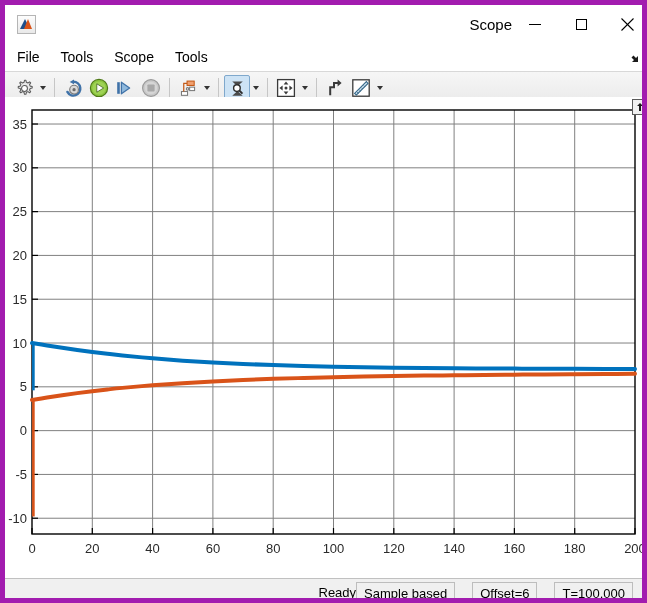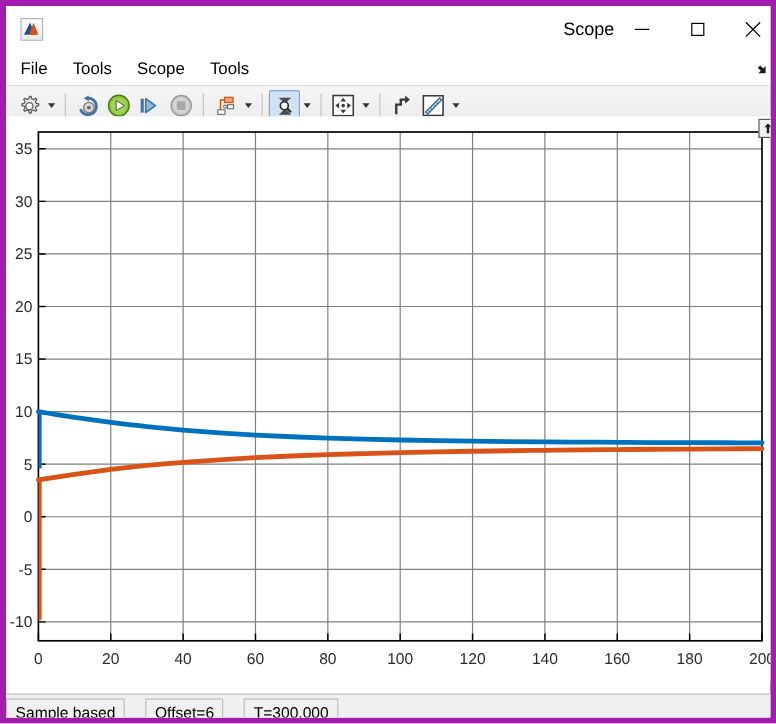--- a/index.html
+++ b/index.html
@@ -425,18 +425,19 @@
         <line x1="630" y1="437" x2="630" y2="431" stroke="#000000" stroke-width="1.2"></line>
         <text x="630" y="456" text-anchor="middle" class="axis-label">200</text>
         <line x1="28.4" y1="246.02479338842977" x2="28.4" y2="293.33057851239676" stroke="#0072BD" stroke-width="2.6"></line>
         <line x1="28.4" y1="302.9669421487603" x2="28.4" y2="419.4793388429752" stroke="#D95319" stroke-width="2.6"></line>
         <path d="M27,246.02479338842977 C29.5125,246.43360881542702 37.050000000000004,247.6892561983471 42.075,248.47768595041322 C47.1,249.26611570247934 52.12500000000001,250.0107438016529 57.150000000000006,250.75537190082645 C62.175000000000004,251.5 67.19999999999999,252.24462809917355 72.225,252.94545454545454 C77.25,253.64628099173552 82.275,254.31790633608816 87.30000000000001,254.9603305785124 C92.32500000000002,255.60275482093667 97.35,256.2159779614326 102.375,256.80000000000007 C107.4,257.38402203856754 109.9125,257.7052341597796 117.45,258.46446280991734 C124.98750000000001,259.2236914600551 137.55,260.47933884297515 147.60000000000002,261.3553719008264 C157.65000000000003,262.2314049586777 167.7,263.0198347107438 177.75,263.7206611570248 C187.8,264.42148760330576 197.85000000000002,265.0201101928375 207.9,265.56033057851243 C217.95,266.1005509641874 227.99999999999997,266.53856749311296 238.04999999999998,266.9619834710744 C248.1,267.38539944903584 258.15000000000003,267.7650137741047 268.20000000000005,268.100826446281 C278.25000000000006,268.4366391184573 288.3,268.71404958677687 298.35,268.9768595041322 C308.40000000000003,269.2396694214876 318.45,269.47327823691455 328.5,269.6776859504132 C338.55,269.88209366391186 348.6,270.04269972451795 358.65000000000003,270.20330578512403 C368.70000000000005,270.3639118457301 378.75,270.50991735537195 388.8,270.6413223140496 C398.85,270.77272727272725 408.9,270.88953168044077 418.95,270.9917355371901 C429,271.0939393939394 439.04999999999995,271.1815426997245 449.09999999999997,271.25454545454545 C459.15,271.3275482093664 469.2,271.37134986225897 479.25,271.4297520661157 C489.3,271.4881542699725 499.35,271.5465564738292 509.40000000000003,271.60495867768594 C519.45,271.6633608815427 529.5,271.73636363636365 539.55,271.7801652892562 C549.5999999999999,271.8239669421488 559.6500000000001,271.8385674931129 569.7,271.8677685950413 C579.75,271.8969696969697 589.8000000000001,271.92617079889806 599.85,271.95537190082644 C609.9,271.9845730027548 624.975,272.0283746556474 630,272.0429752066116" fill="none" stroke="#0072BD" stroke-width="4" stroke-linecap="round" stroke-linejoin="round"></path>
         <path d="M27,302.9669421487603 C29.5125,302.5581267217631 37.050000000000004,301.302479338843 42.075,300.5140495867769 C47.1,299.72561983471076 52.12500000000001,298.966391184573 57.150000000000006,298.23636363636365 C62.175000000000004,297.5063360881543 67.19999999999999,296.8055096418733 72.225,296.1338842975207 C77.25,295.4622589531681 82.275,294.81983471074375 87.30000000000001,294.2066115702479 C92.32500000000002,293.59338842975205 97.35,293.0093663911846 102.375,292.4545454545455 C107.4,291.8997245179064 109.9125,291.57851239669424 117.45,290.87768595041325 C124.98750000000001,290.17685950413227 137.55,289.03801652892565 147.60000000000002,288.24958677685953 C157.65000000000003,287.4611570247934 167.7,286.7895316804408 177.75,286.1471074380166 C187.8,285.50468319559235 197.85000000000002,284.9206611570248 207.9,284.39504132231406 C217.95,283.8694214876033 227.99999999999997,283.41680440771347 238.04999999999998,282.99338842975203 C248.1,282.5699724517906 258.15000000000003,282.1903581267218 268.20000000000005,281.8545454545455 C278.25000000000006,281.51873278236917 288.3,281.25592286501376 298.35,280.9785123966942 C308.40000000000003,280.70110192837467 318.45,280.42369146005507 328.5,280.1900826446281 C338.55,279.9564738292011 348.6,279.76666666666665 358.65000000000003,279.57685950413224 C368.70000000000005,279.38705234159784 378.75,279.2118457300276 388.8,279.05123966942153 C398.85,278.89063360881545 408.9,278.74462809917355 418.95,278.61322314049585 C429,278.48181818181814 439.04999999999995,278.3796143250689 449.09999999999997,278.2628099173554 C459.15,278.1460055096419 469.2,278.0146005509642 479.25,277.91239669421486 C489.3,277.81019283746554 499.35,277.73719008264464 509.40000000000003,277.6495867768595 C519.45,277.56198347107437 529.5,277.4597796143251 539.55,277.38677685950415 C549.5999999999999,277.3137741046832 559.6500000000001,277.26997245179064 569.7,277.2115702479339 C579.75,277.1531680440771 589.8000000000001,277.09476584022036 599.85,277.0363636363636 C609.9,276.97796143250685 624.975,276.89035812672176 630,276.8611570247934" fill="none" stroke="#D95319" stroke-width="4" stroke-linecap="round" stroke-linejoin="round"></path>
       </svg>
   </div>
 
   <div class="statusbar">
+    <div class="status-ready">Ready</div>
     <div class="status-cell">Sample based</div>
     <div class="status-cell">Offset=6</div>
-    <div class="status-cell">T=300.000</div>
+    <div class="status-cell">T=100.000</div>
   </div>
 
 </div>
 
 </body></html>

